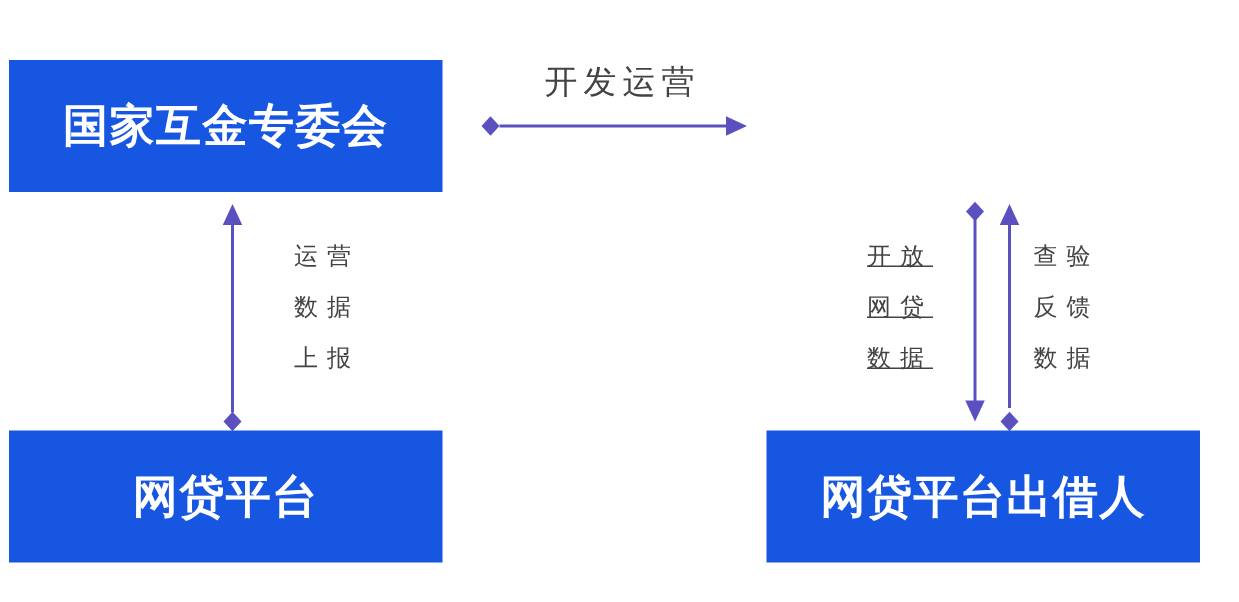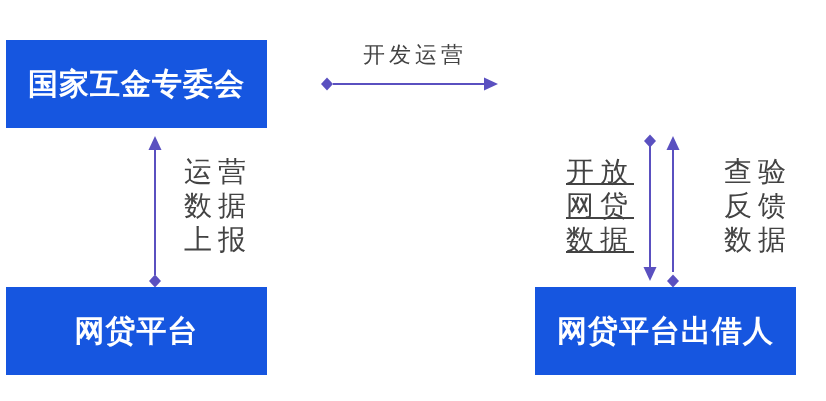--- a/index.html
+++ b/index.html
@@ -15,53 +15,53 @@
     font-family:"Liberation Sans","DejaVu Sans",sans-serif;
   }
   .canvas{
     position:relative;
     width:826px;height:401px;
     background:var(--bg);
     overflow:hidden;
   }
   .node{
     position:absolute;
-    width:261px;height:88px;
+    width:289px;height:88px;
     background:var(--node-bg);
     color:var(--node-text);
     display:flex;align-items:center;justify-content:center;
     font-size:30px;font-weight:bold;
     letter-spacing:1px;
     box-sizing:border-box;
   }
   .node-tl{left:6px;top:40px;}
   .node-tr{left:511px;top:40px;}
   .node-bl{left:6px;top:287px;}
-  .node-br{left:511px;top:287px;margin-left:24px;}
+  .node-br{left:511px;top:287px;}
   .edge-label{
     position:absolute;
     color:var(--edge-label);
     font-size:22px;
     white-space:pre-line;
     text-align:center;
   }
   .label-h{
     left:350px;top:40px;width:130px;
     letter-spacing:4px;
     line-height:30px;
   }
   .label-v{
     top:155px;width:84px;
-    font-size:28px;
+    font-size:16px;
     letter-spacing:6px;
     line-height:34px;
   }
   .label-report{left:176px;}
   .label-open{left:558px;text-decoration:underline;}
-  .label-verify{left:716px;}
+  .label-verify{left:669px;}
   svg.arrows{
     position:absolute;left:0;top:0;
     pointer-events:none;
   }
   svg.arrows line{stroke:var(--arrow);stroke-width:2;}
   svg.arrows polygon{fill:var(--arrow);}
 </style>
 </head>
 <body>
 

